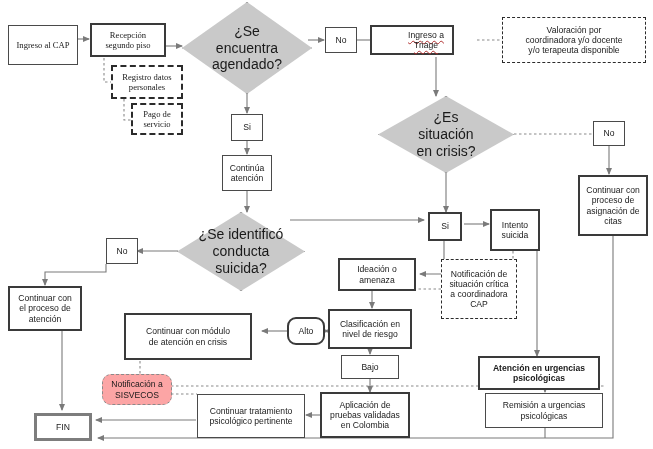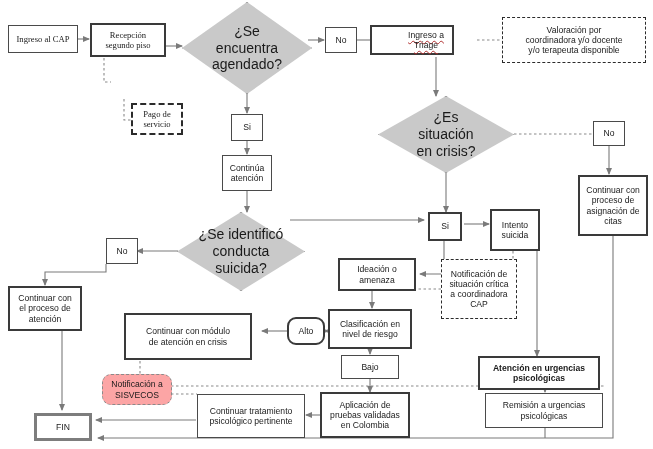--- a/index.html
+++ b/index.html
@@ -187,29 +187,33 @@
       <path d="M441,289 L418,289"></path>
 
       <path d="M140,361 L140,374"></path>
 
       <path d="M171,394 L197,394"></path>
 
       <path d="M171,386 L606,386"></path>
     </g>
   </svg>
 
-  <div class="node rect-thin fs-md serif" style="left:8px; top:25px; width:70px; height:28px;align-items:center;">
+  <div class="node rect-thin fs-md serif" style="left:8px; top:25px; width:70px; height:40px;align-items:center;">
     <span class="lbl">Ingreso al CAP</span>
   </div>
 
   <div class="node rect-bold fs-md serif" style="left:90px; top:23px; width:76px; height:34px;">
     <span class="lbl" style="white-space:pre-line;">Recepción
 segundo piso</span>
   </div>
 
+  <div class="node rect-dashed-bold fs-md serif" style="left:111px; top:65px; width:72px; height:34px;">
+    <span class="lbl" style="white-space:pre-line;">Registro datos
+personales</span>
+  </div>
 
   <div class="node rect-dashed-bold fs-md serif" style="left:131px; top:103px; width:52px; height:32px;">
     <span class="lbl" style="white-space:pre-line;">Pago de
 servicio</span>
   </div>
 
   <div class="diamond fs-sm" style="left:182px; top:2px; width:130px; height:92px;">
     <div class="dshape"></div>
     <span class="dlabel" style="white-space:pre-line;">¿Se
 encuentra

